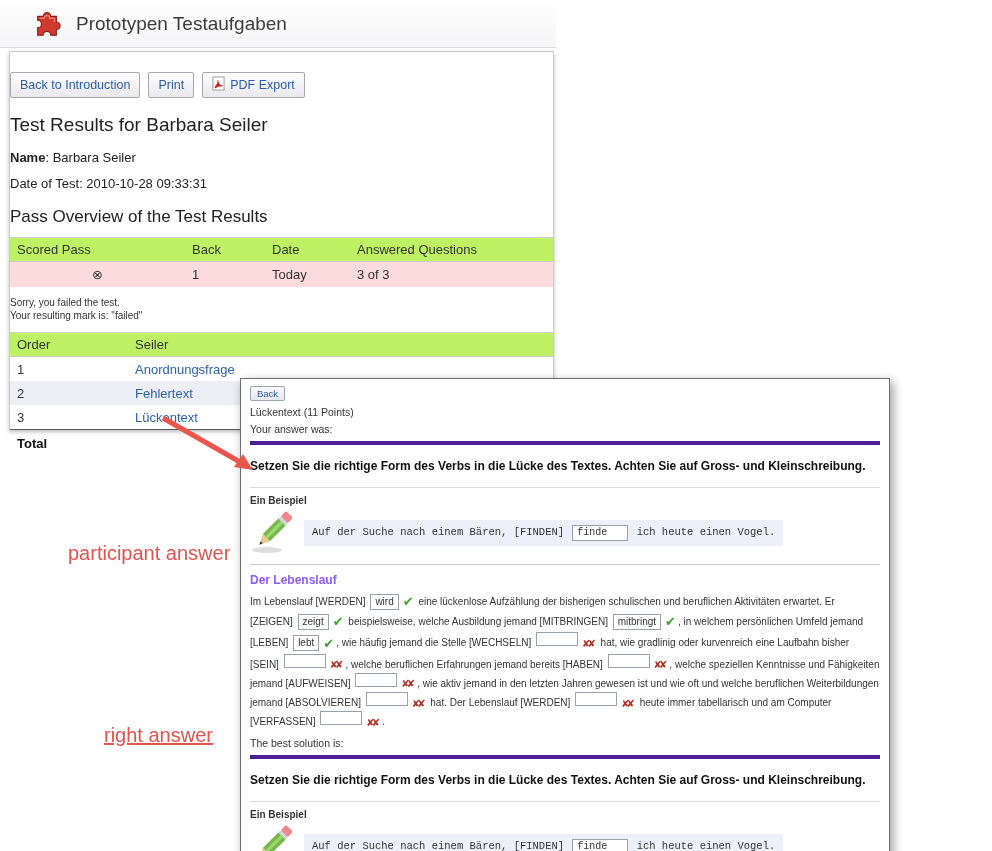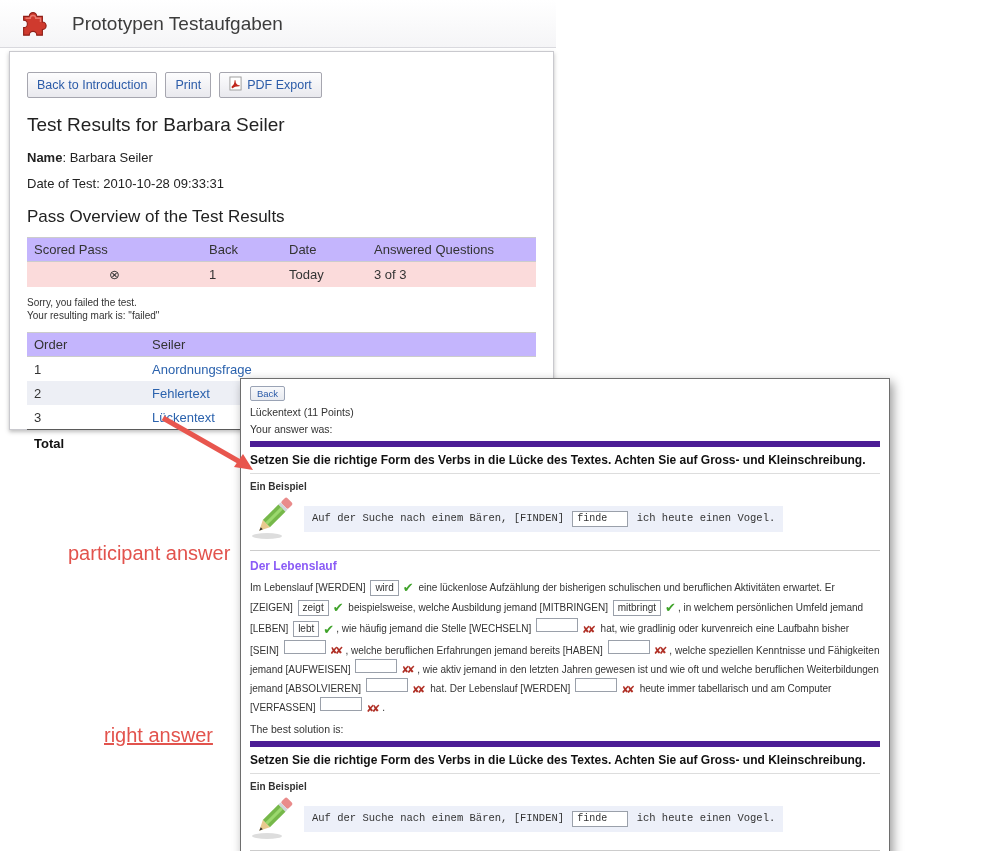--- a/index.html
+++ b/index.html
@@ -5,43 +5,43 @@
   * { box-sizing: border-box; }
   html,body { margin:0; padding:0; }
   body {
     width:992px; height:851px; position:relative; overflow:hidden;
     background:#ffffff; font-family:"Liberation Sans","DejaVu Sans",sans-serif; color:#333;
   }
 
   
   .main-window { position:absolute; left:0; top:0; width:556px; }
   .app-header {
-    height:48px; display:flex; align-items:center; gap:24px; padding-left:18px;
+    height:48px; display:flex; align-items:center; gap:14px; padding-left:32px;
     background:linear-gradient(#ffffff,#f5f5f7); border-bottom:1px solid #d9d9de;
   }
   .app-title { font-size:19px; color:#3c3c3c; }
   .content-box {
     position:absolute; left:9px; top:51px; width:545px; height:379px;
-    border:1px solid #c9c9ce; background:#fff; padding:20px 17px 0;
+    border:1px solid #c9c9ce; background:#fff; padding:20px 0 0;
     box-shadow:0 2px 4px rgba(110,110,110,.45);
   }
   .toolbar { display:flex; gap:8px; margin-bottom:16px; }
   .btn {
     display:inline-flex; align-items:center; gap:5px;
     font-size:12.5px; color:#2b5ba8; padding:3px 9px;
     border:1px solid #a6a6af; border-radius:2px;
     background:linear-gradient(#fdfdfe,#e9e9ee); cursor:pointer; white-space:nowrap;
   }
   h1.page-title { font-size:19px; font-weight:400; color:#222; margin:2px 0 14px; }
   .meta-line { font-size:13px; color:#222; margin:0 0 11px; }
   h2.section-title { font-size:17px; font-weight:400; color:#222; margin:16px 0 10px; }
 
   table { width:100%; border-collapse:collapse; font-size:13px; color:#333; }
   th {
-    background:#c4b5fd; border-top:1px solid #ccc; border-bottom:1px solid #ccc;
+    background:#bef264; border-top:1px solid #ccc; border-bottom:1px solid #ccc;
     font-weight:400; text-align:left; padding:4px 7px; color:#333;
   }
   .pass-table td { padding:5px 7px; background:#fbdbdb; }
   .pass-table td.center { text-align:center; }
   .pass-table .c1{width:175px} .pass-table .c2{width:80px} .pass-table .c3{width:85px}
   .fail-text { font-size:10px; margin:9px 0 10px; line-height:1.3; }
   .q-table td { padding:4.5px 7px; }
   .q-table .c1 { width:118px; }
   .q-table tr.stripe td { background:#edeff5; }
   .q-table a { color:#2b62ad; text-decoration:none; }
@@ -54,21 +54,21 @@
     box-shadow:3px 4px 10px rgba(0,0,0,.4);
     padding:7px 9px 8px; font-size:10px; color:#333;
   }
   .back-btn {
     font-size:9.5px; color:#2b5ba8; padding:1px 6px; border:1px solid #9aa3b5;
     border-radius:2px; background:linear-gradient(#f8f9fb,#e7eaf0); cursor:pointer; display:inline-block;
   }
   .ov-line { margin:5px 0 0; font-size:10.5px; }
   .instruction {
     font-weight:bold; font-size:12px; color:#111; margin-top:6px;
-    padding:6px 0; border-top:6px solid #4c1d95; border-bottom:1px solid #ddd;
+    padding:14px 0; border-top:4px solid #4c1d95; border-bottom:1px solid #ddd;
   }
   .example-label { font-weight:bold; font-size:10px; margin:7px 0 4px; }
   .example-row { display:flex; align-items:center; gap:10px; margin:2px 0 8px; }
   .example-text { background:#edf0f9; padding:5px 8px; font-size:10.5px;font-family:Liberation Mono, monospace; }
   .sep { border:0; border-top:1px solid #ccc; margin:8px 0; }
   .para-title { font-weight:bold; font-size:12px; color:#8b5cf6; margin:4px 0 5px; }
   .gap-para { font-size:10px; line-height:1.55; margin:0 0 7px; }
   .gapbox {
     display:inline-block; border:1px solid #9aa0aa; background:#fff;
     font-size:10px; line-height:12px; padding:1px 4px; margin:0 2px;

